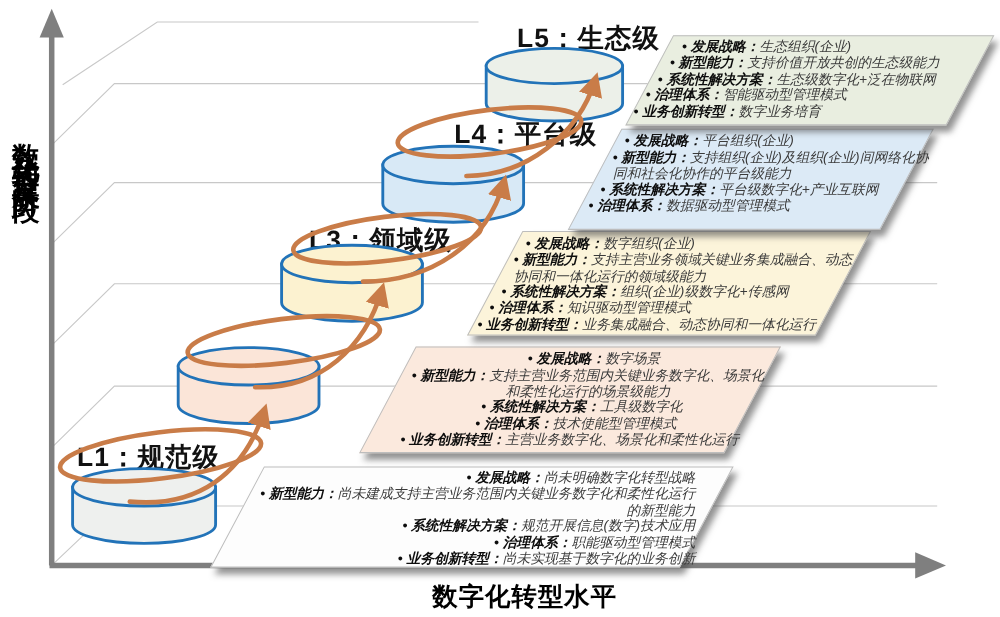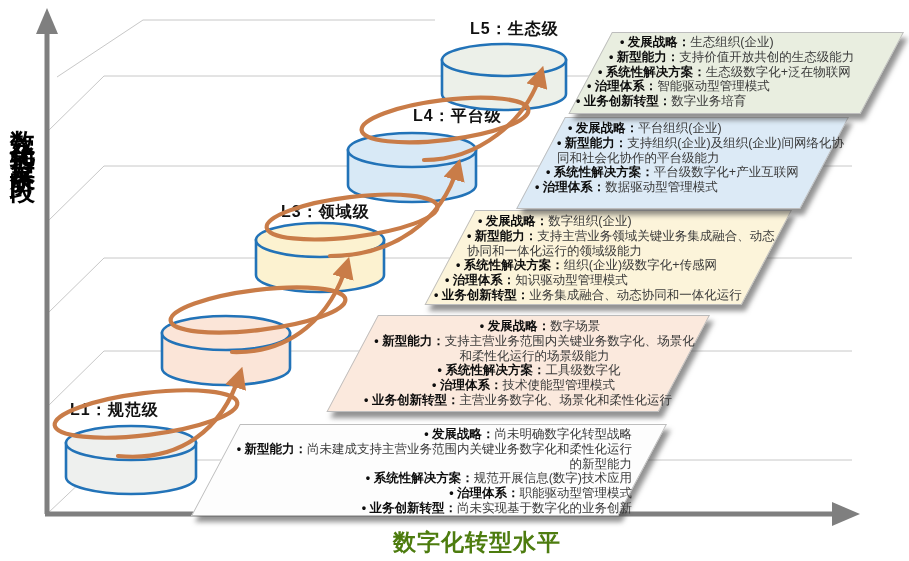--- a/index.html
+++ b/index.html
@@ -10,40 +10,40 @@
   svg.layer{position:absolute;left:0;top:0;pointer-events:none;}
 
   
   .panel{position:absolute;}
   .panel-bg{
     position:absolute;transform:skewX(-28deg);transform-origin:top left;
     border:1.5px solid #bdbdbd;
     box-shadow:7px 6px 5px rgba(75,75,75,.6);
   }
   .bullets{position:absolute;}
-  .bullet{font-size:12.5px;line-height:1.18;color:#3a3a3a;white-space:normal;}
+  .bullet{font-size:12.5px;line-height:1.18;color:#3a3a3a;white-space:normal;font-style:italic;}
   .bl{font-weight:bold;color:#0d0d0d;}
   .bl::before{content:"• ";font-weight:bold;color:#0d0d0d;}
   .bl::after{content:"：";}
 
   
   .lvl-label{
-    position:absolute;font-size:16px;font-weight:bold;color:#111;
+    position:absolute;font-size:24px;font-weight:bold;color:#111;
     white-space:nowrap;letter-spacing:1px;
   }
 
   
   .y-axis-label{
     position:absolute;left:6px;top:110px;width:34px;
     writing-mode:vertical-rl;text-orientation:upright;
     font-size:25px;font-weight:bold;color:#000;letter-spacing:6px;
   }
   .x-axis-label{
     position:absolute;left:393px;top:527px;
-    font-size:23px;font-weight:bold;color:#4d7c0f;letter-spacing:1px;
+    font-size:23px;font-weight:bold;color:#000000;letter-spacing:1px;
   }
 </style>
 </head>
 <body>
 
 <div class="stage">
 
   <svg class="layer" width="909" height="561">
     <g stroke="#c8c8c8" stroke-width="1" fill="none">
       <path d="M 47,514 L 104,460 H 852"></path>

